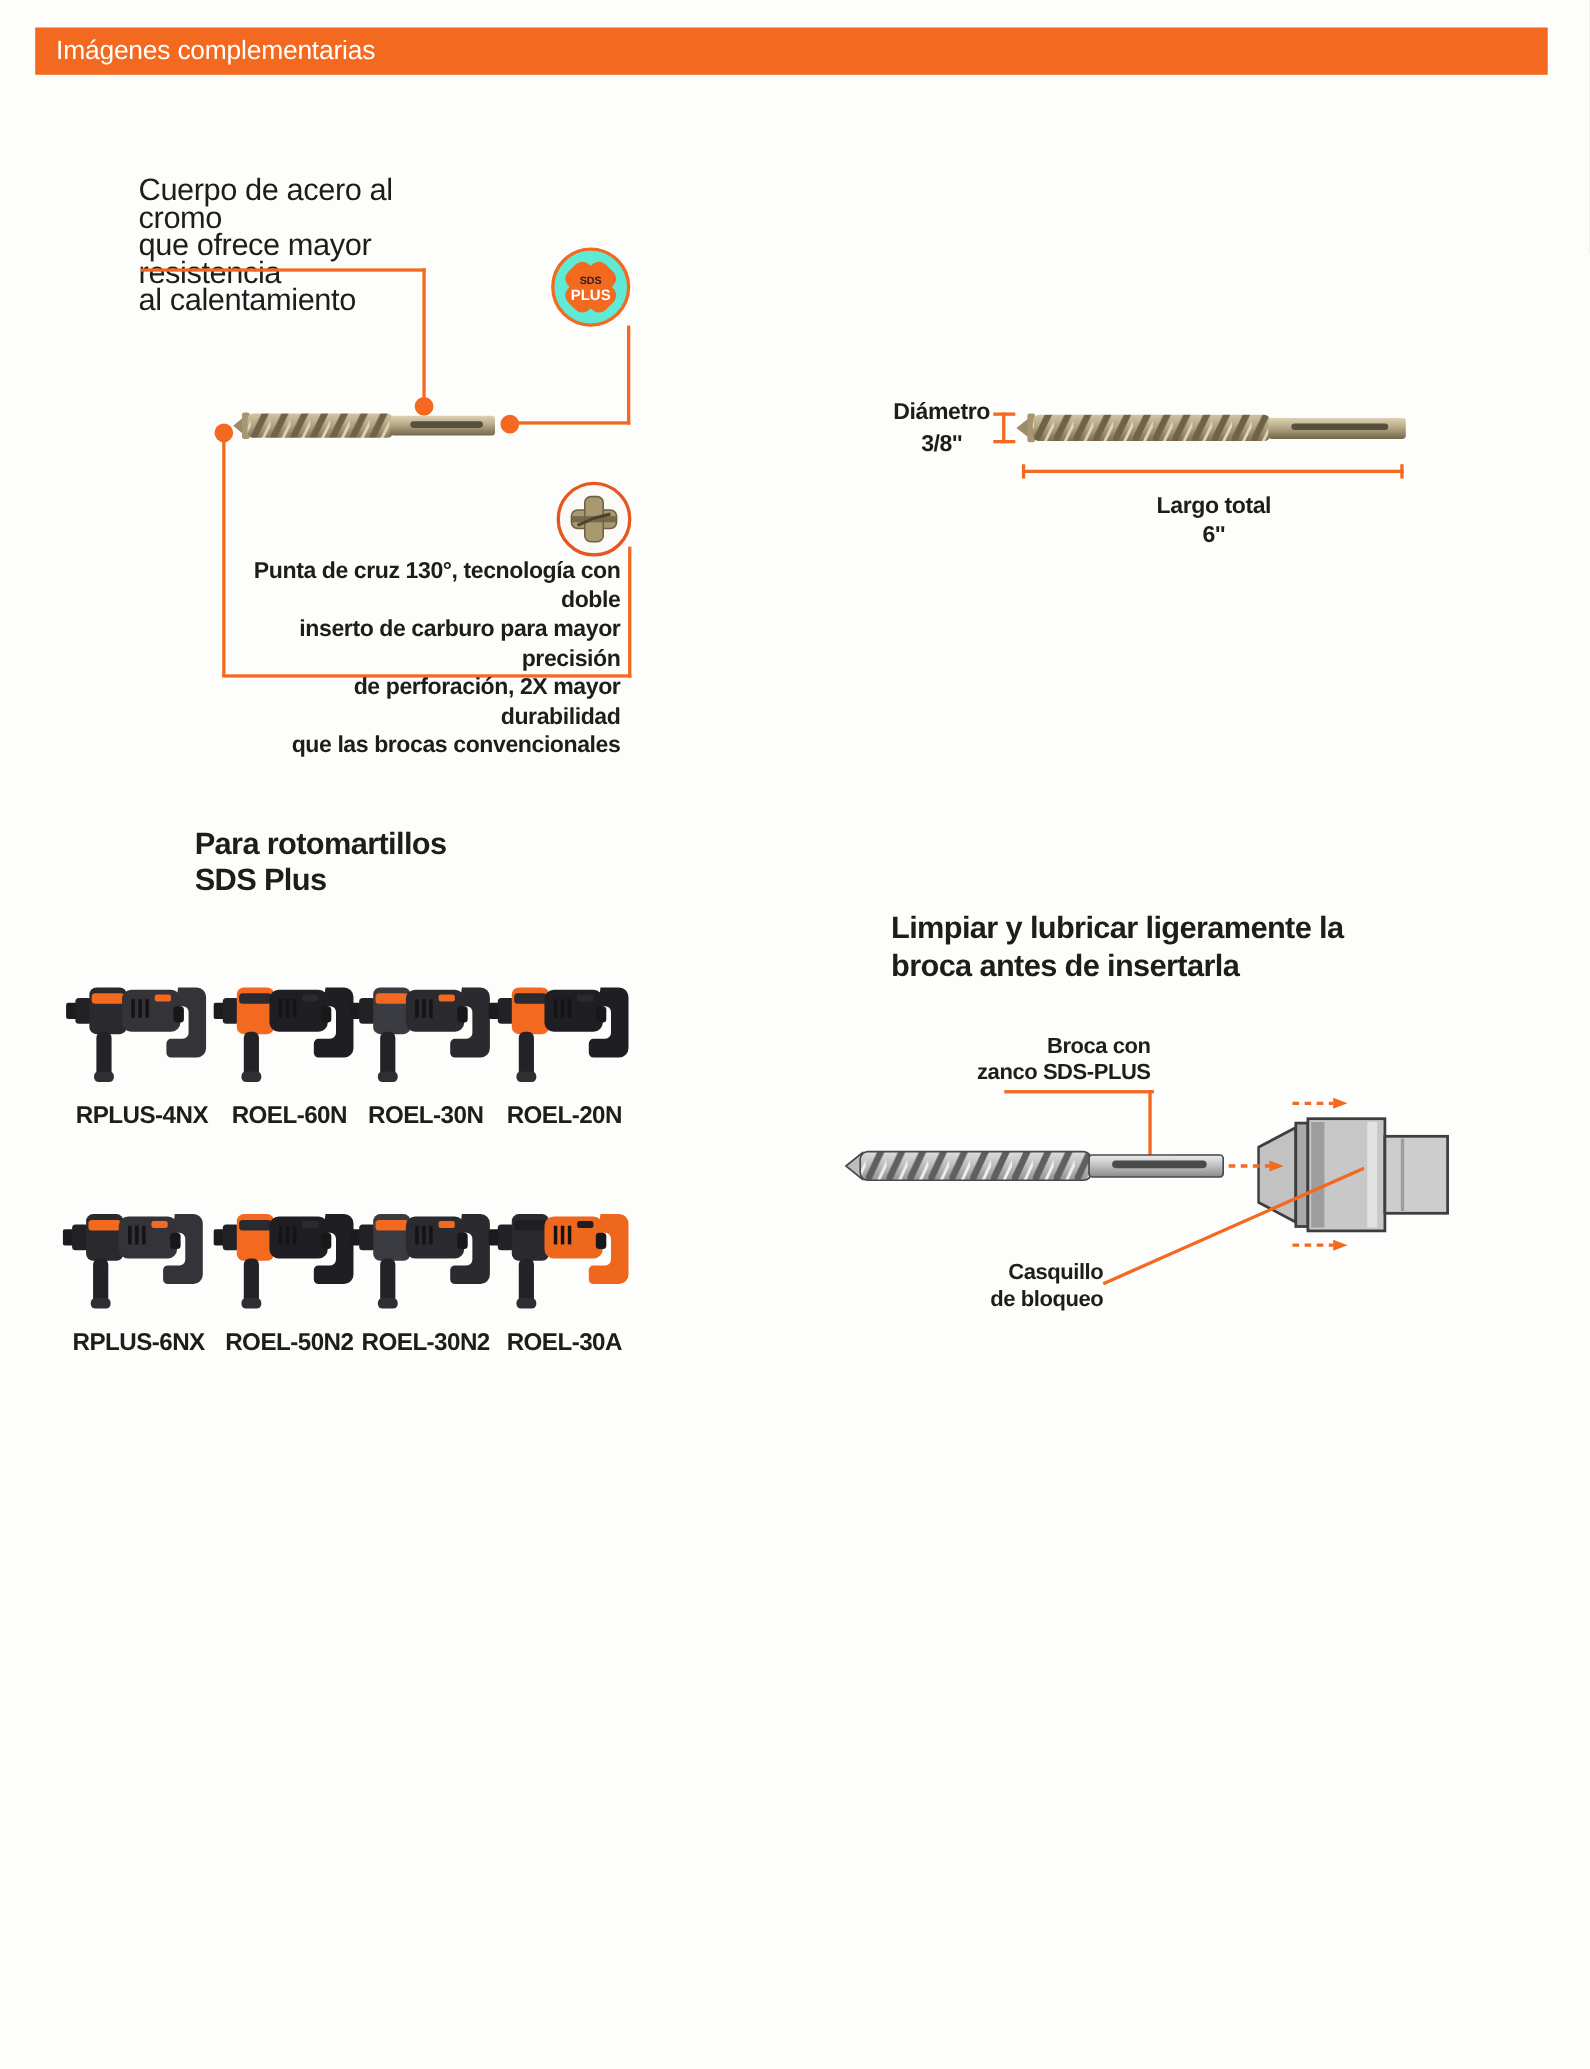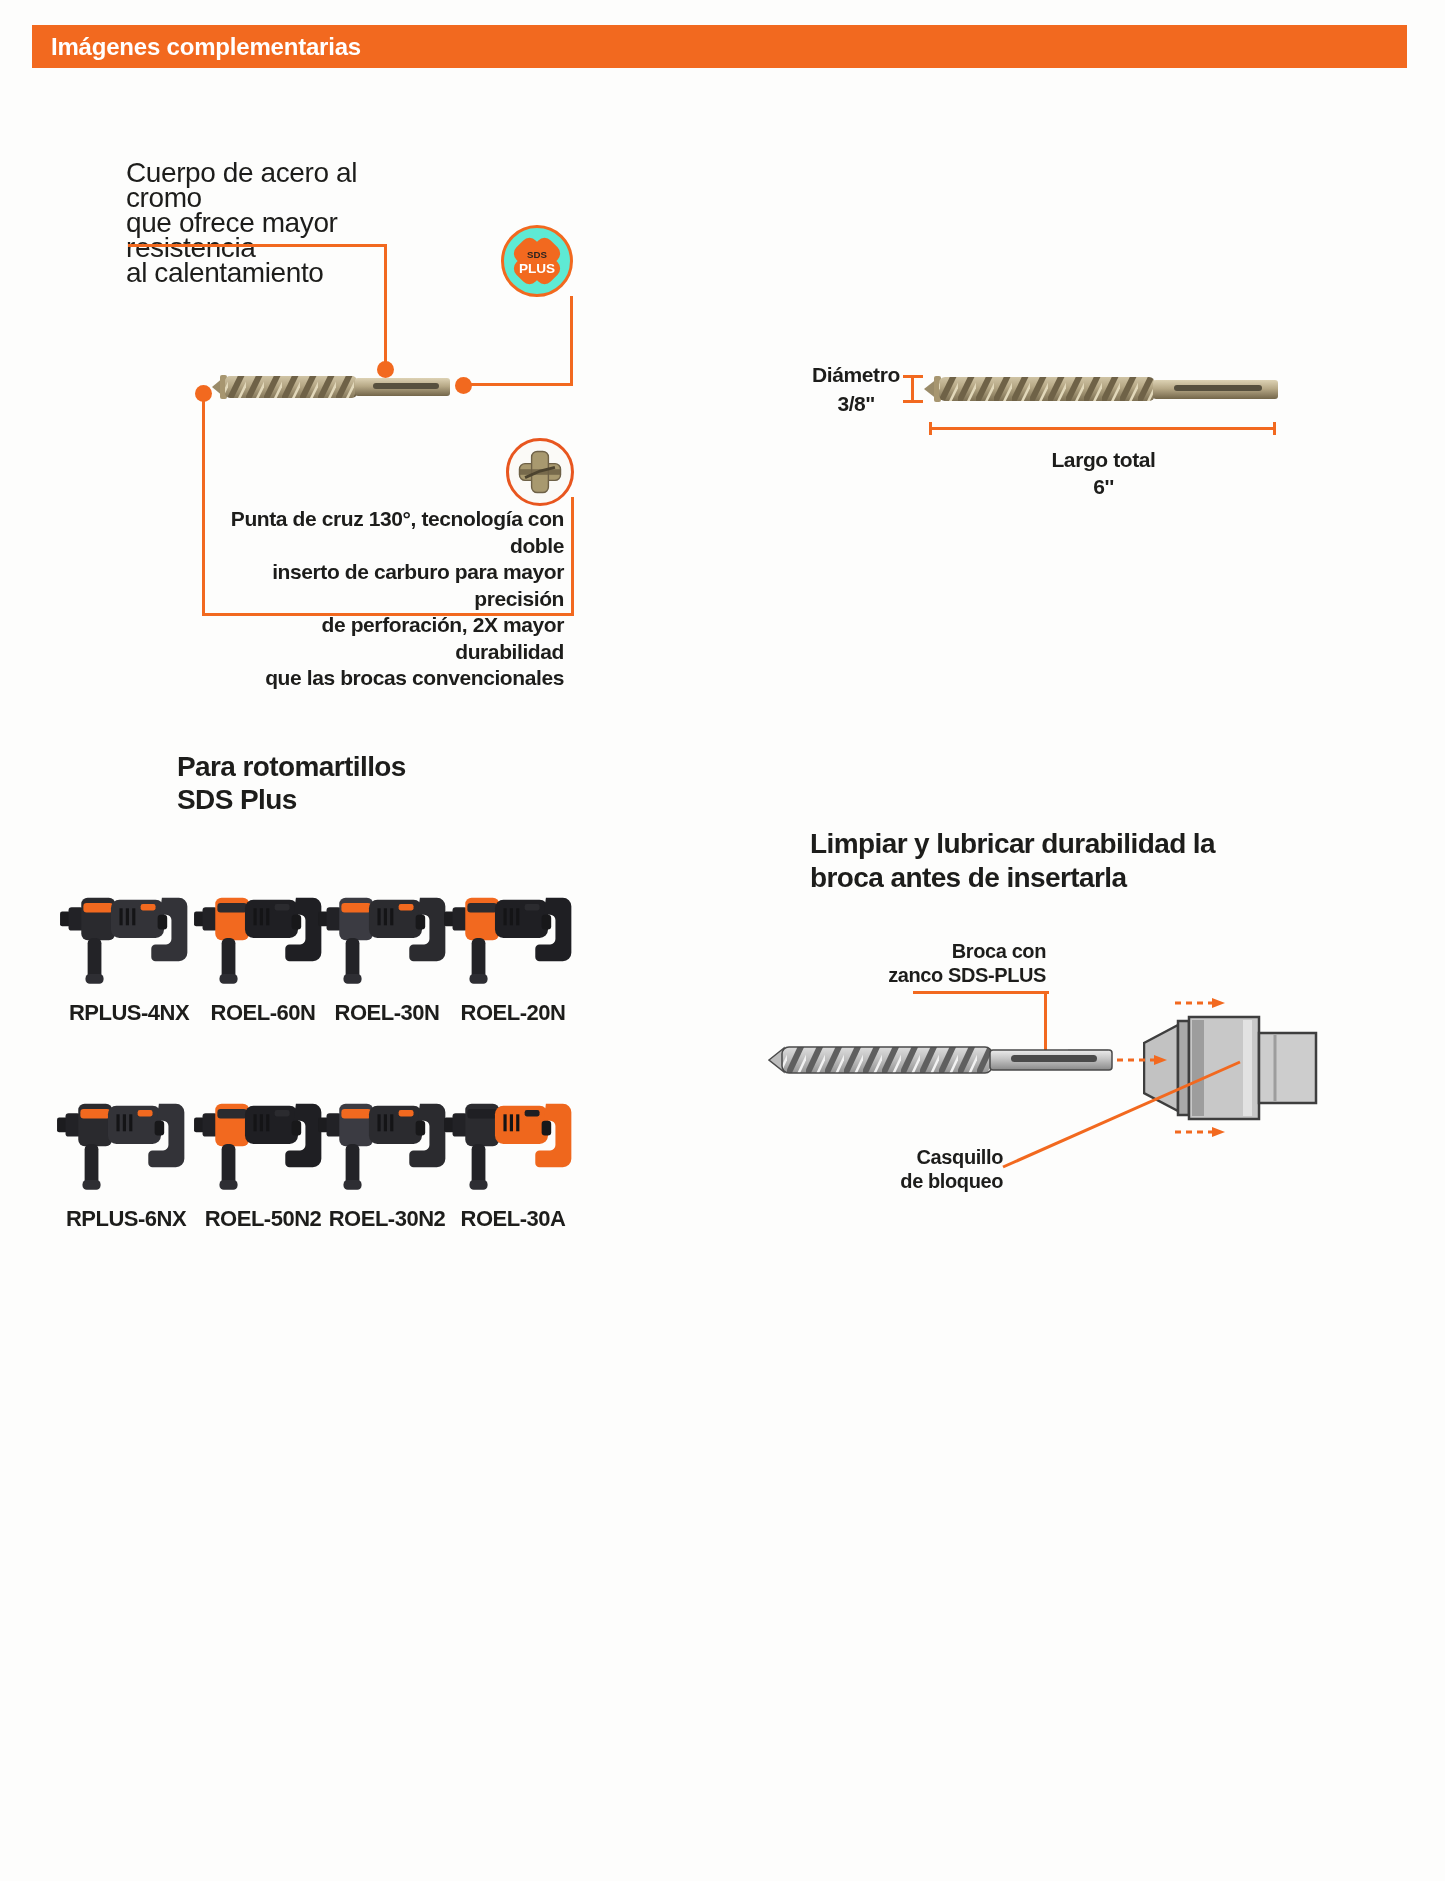--- a/index.html
+++ b/index.html
@@ -8,21 +8,21 @@
     font-family:"Liberation Sans", sans-serif;color:#1d1d1b;overflow:hidden;
     margin:0 auto;
   }
   .abs{position:absolute;}
   .ml{white-space:pre-line;}
   
   .hdr{
     left:32px;top:25px;width:1375px;height:43px;background:#f2691f;
     display:flex;align-items:center;
   }
-  .hdr span{color:#fff;font-size:24px;font-weight:bold;padding-left:19px;letter-spacing:-0.2px;}
+  .hdr span{color:#fff;font-size:24px;font-weight:normal;padding-left:19px;letter-spacing:-0.2px;}
   
   .oline{background:#f2691f;}
   .odot{width:17px;height:17px;border-radius:50%;background:#f2691f;}
   
   .note{font-size:28px;line-height:25px;font-weight:normal;letter-spacing:-0.4px;}
   .tipnote{font-size:21px;line-height:26.5px;font-weight:bold;text-align:right;letter-spacing:-0.4px;}
   .dim{font-size:21px;line-height:29px;font-weight:bold;text-align:center;letter-spacing:-0.4px;}
   .h2{font-size:28px;line-height:33px;font-weight:bold;text-align:left;letter-spacing:-0.6px;}
   .smallcallout{font-size:20px;line-height:24px;font-weight:bold;text-align:right;letter-spacing:-0.4px;}
   
@@ -221,21 +221,21 @@
       </svg>
     <div class="model">ROEL-30N2</div>
   </div>
   <div class="abs pcell h-orange" style="left:443px;top:1074px;">
     <svg width="140" height="122" viewBox="0 0 130 115">
         <use href="#hammer"></use>
       </svg>
     <div class="model">ROEL-30A</div>
   </div>
 
-  <div class="abs h2 ml" style="left:810px;top:827px;width:460px;line-height:34px;">Limpiar y lubricar durabilidad la
+  <div class="abs h2 ml" style="left:810px;top:827px;width:460px;line-height:34px;">Limpiar y lubricar ligeramente la
 broca antes de insertarla</div>
 
   <div class="abs smallcallout ml" style="left:880px;top:939px;width:166px;">Broca con
 zanco SDS-PLUS</div>
 
   <div class="abs oline" style="left:913px;top:991px;width:136px;height:3px;"></div>
   <div class="abs oline" style="left:1044px;top:991px;width:3px;height:64px;"></div>
 
   <svg class="abs" style="left:768px;top:1041px;" width="346" height="38" viewBox="0 0 346 38">
     <polygon points="1,19 16,7 16,31" fill="#bdbdbd" stroke="#4a4a4a" stroke-width="1.5"></polygon>

